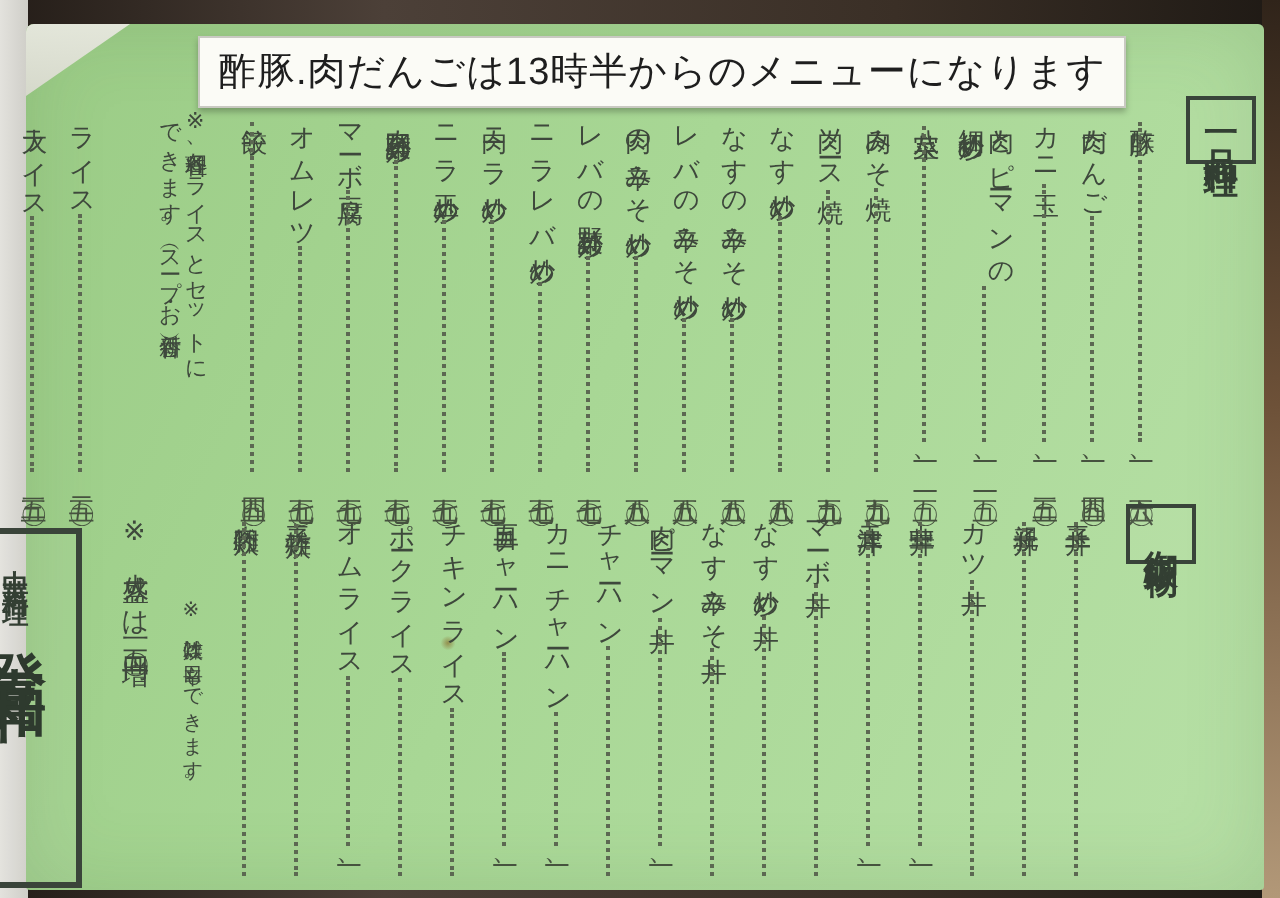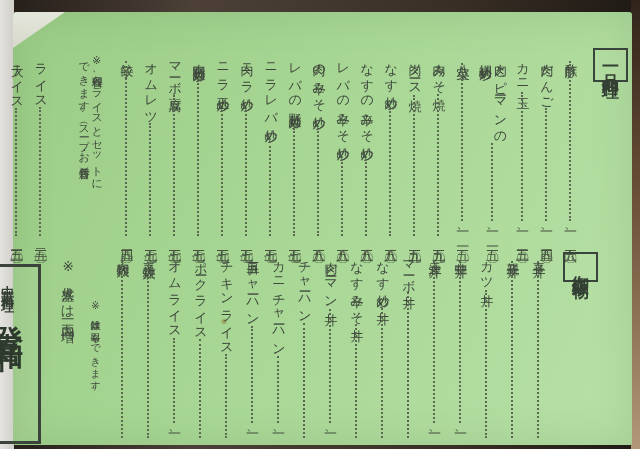--- a/index.html
+++ b/index.html
@@ -53,20 +53,23 @@
 <body>
 
 <div class="photo">
   <div class="sleeve-left"></div>
   <div class="edge-right"></div>
 
   <div class="menu-card">
     <div class="sleeve-corner"></div>
     <div class="stain"></div>
 
+    <div class="notice">
+      <span>酢豚.肉だんごは13時半からのメニューになります</span>
+    </div>
 
     <div class="section section-top">
       <div class="header-box hdr-top">一品料理</div>
 
       <div class="group">
         
       
           <div class="menu-item">
             <span class="item-name">酢豚</span>
             <span class="leader"></span>

